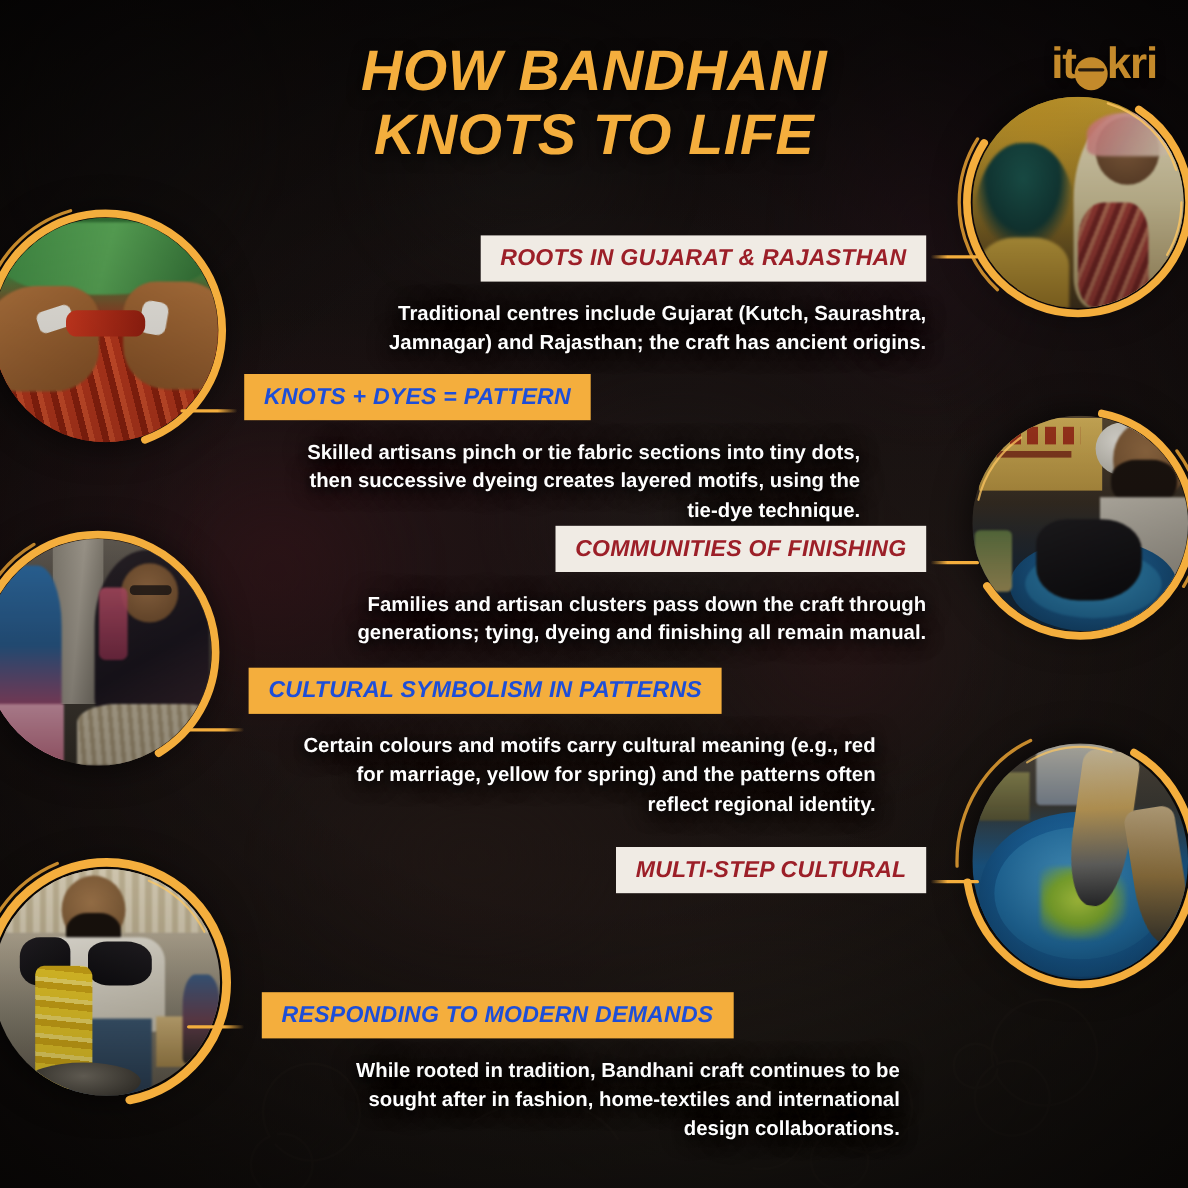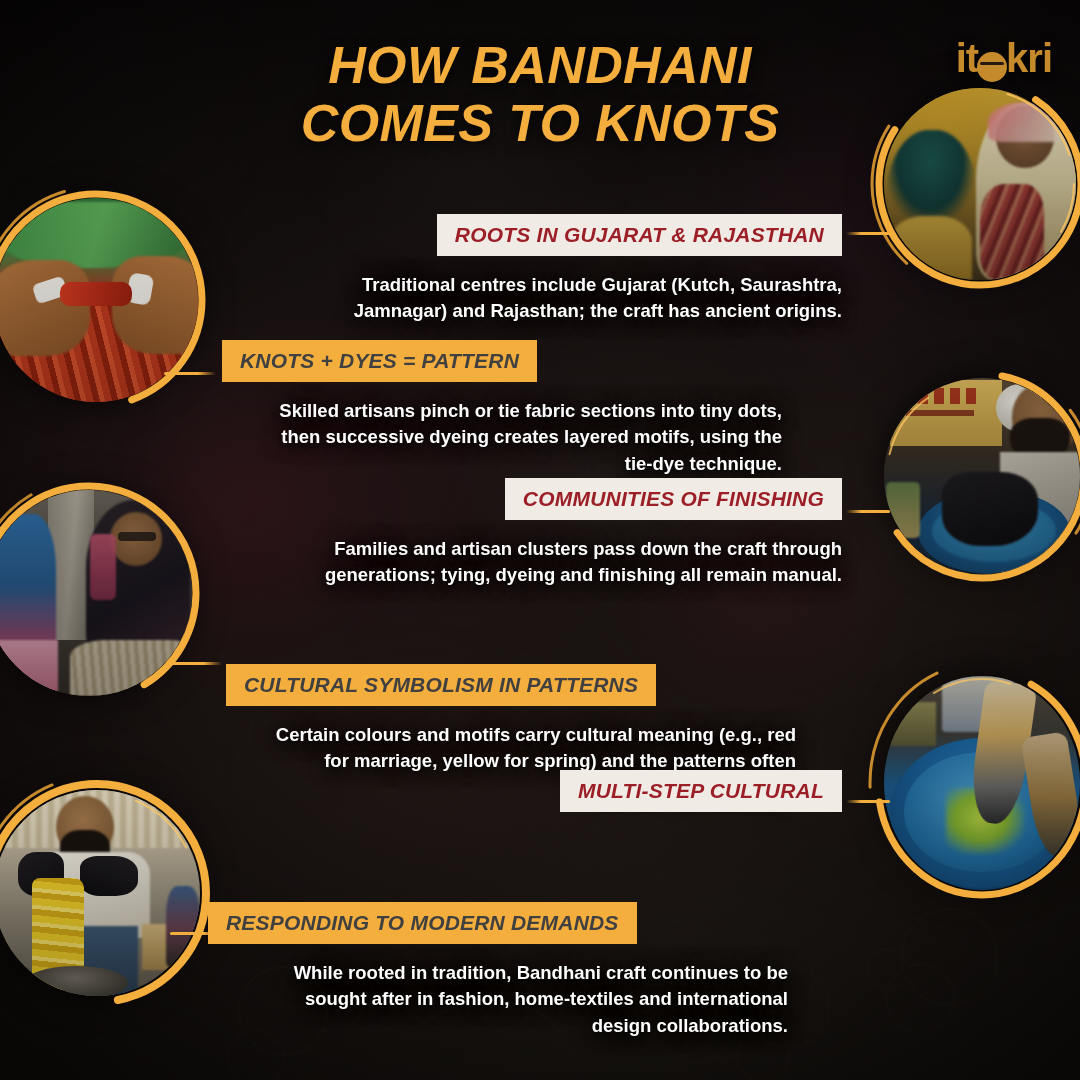--- a/index.html
+++ b/index.html
@@ -129,21 +129,21 @@
     display: inline-block;
     padding: 9px 18px 10px;
     font-size: 21px;
     font-weight: bold;
     font-style: italic;
     letter-spacing: .2px;
     white-space: nowrap;
     line-height: 1.1;
   }
   .pill.cream { background: #F0EBE4; color: #9C1F28; }
-  .pill.amber { background: #F4AE3D; color: #404040; }
+  .pill.amber { background: #F4AE3D; color: #1d4ed8; }
 
   .body {
     margin-top: 16px;
     font-size: 18.5px;
     font-weight: bold;
     color: #FFFFFF;
     line-height: 1.42;
     text-shadow: 0 2px 9px rgba(0,0,0,.95), 0 0 22px rgba(0,0,0,.8);
     margin-left: 38px;
   }
@@ -176,21 +176,21 @@
   <div class="bg-layer bg-vignette"></div>
 
   <div class="logo">
     <span>it</span>
       <span class="lg-basket"></span>
       <span>kri</span>
   </div>
 
   <h1 class="title">
     <span class="ln">HOW BANDHANI</span>
-    <span class="ln">COMES TO KNOTS</span>
+    <span class="ln">KNOTS TO LIFE</span>
   </h1>
 
   <div class="photo" style="left:884px; top:88px; width:192px; height:192px;">
     <div class="scene" style="background:
         radial-gradient(ellipse 70% 60% at 30% 10%, #C79A2A 0%, rgba(199,154,42,0) 70%),
         linear-gradient(to bottom, #C9A233 0%, #A8842A 45%, #4b3a22 100%);">
     </div>
 
     <div style="position:absolute; left:2px; top:42px; width:92px; height:150px;
          background: radial-gradient(ellipse 60% 52% at 48% 22%, #1d5a52 0%, #14403c 60%, rgba(12,40,36,0) 85%);
@@ -419,33 +419,33 @@
     <div class="body align-left">Skilled artisans pinch or tie fabric sections into tiny dots, then successive dyeing creates layered motifs, using the tie-dye technique.</div>
   </div>
 
   <div class="block" style="left:230px; top:478px; width:612px;">
     <div class="pill-right">
       <div class="pill cream">COMMUNITIES OF FINISHING</div>
     </div>
     <div class="body align-right">Families and artisan clusters pass down the craft through generations; tying, dyeing and finishing all remain manual.</div>
   </div>
 
-  <div class="block" style="left:226px; top:664px; width:570px;">
+  <div class="block" style="left:226px; top:607px; width:570px;">
     <div class="pill-left">
       <div class="pill amber">CULTURAL SYMBOLISM IN PATTERNS</div>
     </div>
     <div class="body align-left">Certain colours and motifs carry cultural meaning (e.g., red for marriage, yellow for spring) and the patterns often reflect regional identity.</div>
   </div>
 
   <div class="block" style="left:230px; top:770px; width:612px;">
     <div class="pill-right">
       <div class="pill cream">MULTI-STEP CULTURAL</div>
     </div>
   </div>
 
-  <div class="block" style="left:208px; top:902px; width:580px;">
+  <div class="block" style="left:238px; top:902px; width:580px;">
     <div class="pill-left">
       <div class="pill amber">RESPONDING TO MODERN DEMANDS</div>
     </div>
     <div class="body align-left">While rooted in tradition, Bandhani craft continues to be sought after in fashion, home-textiles and international design collaborations.</div>
   </div>
 
 </div>
 
 </body></html>

